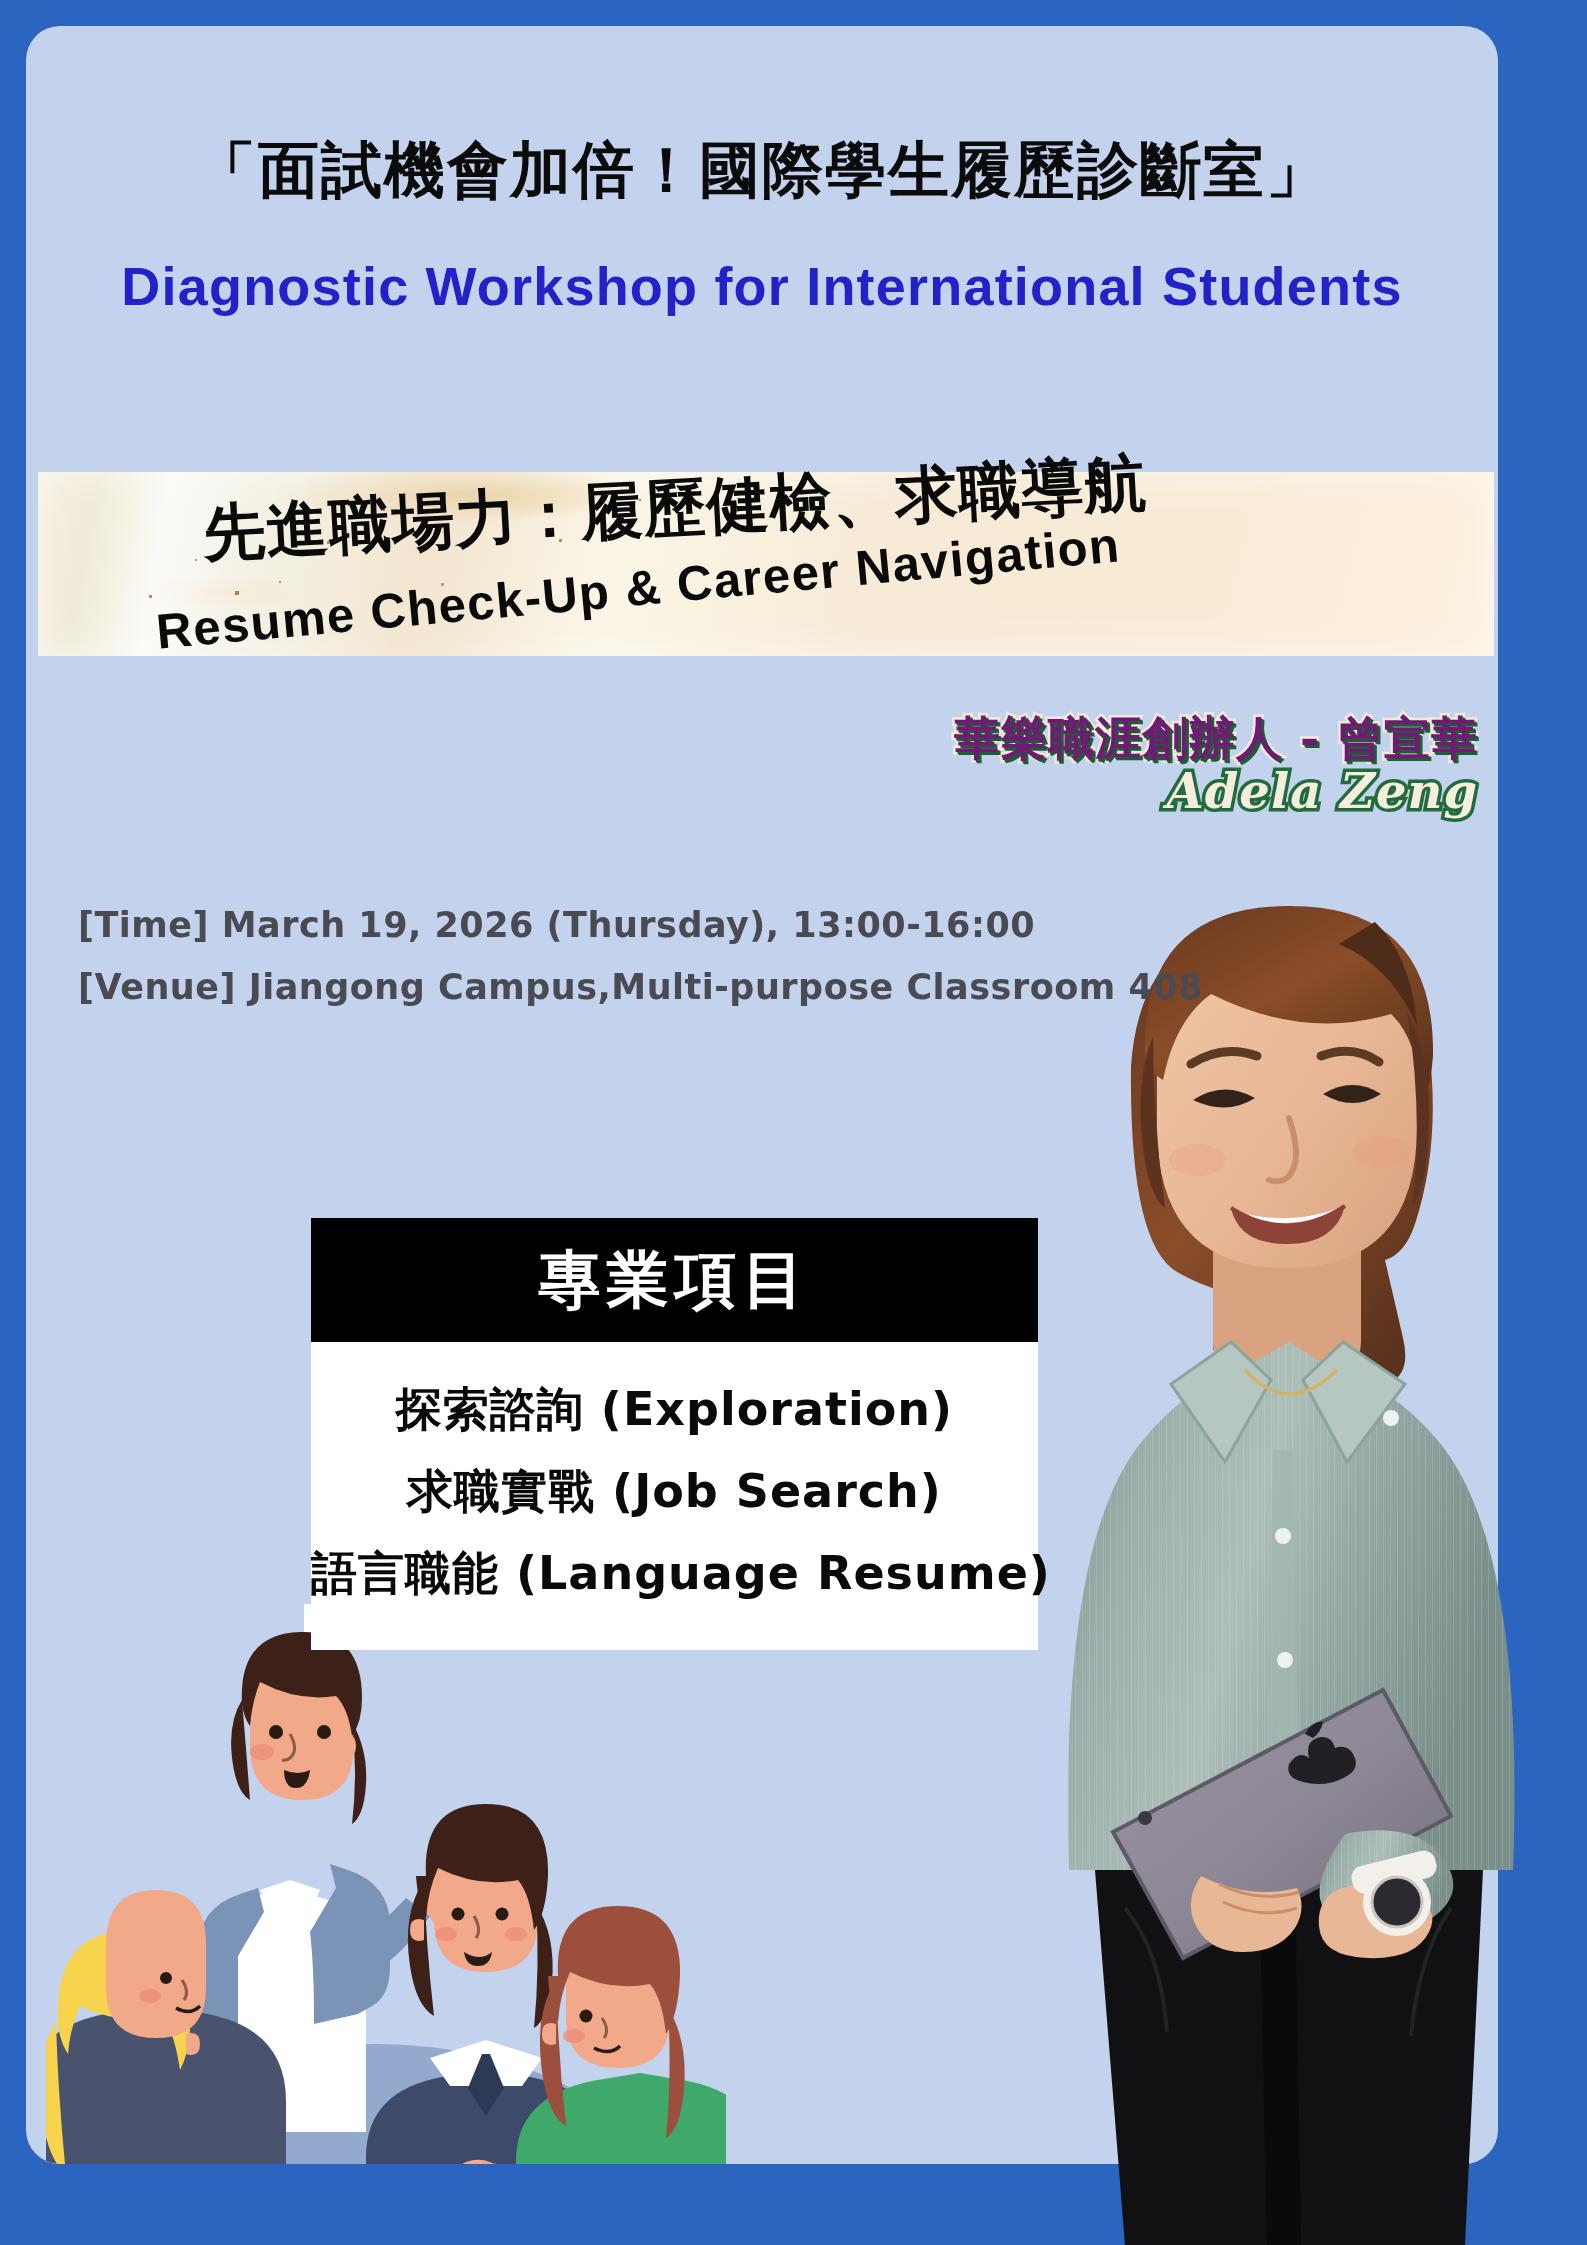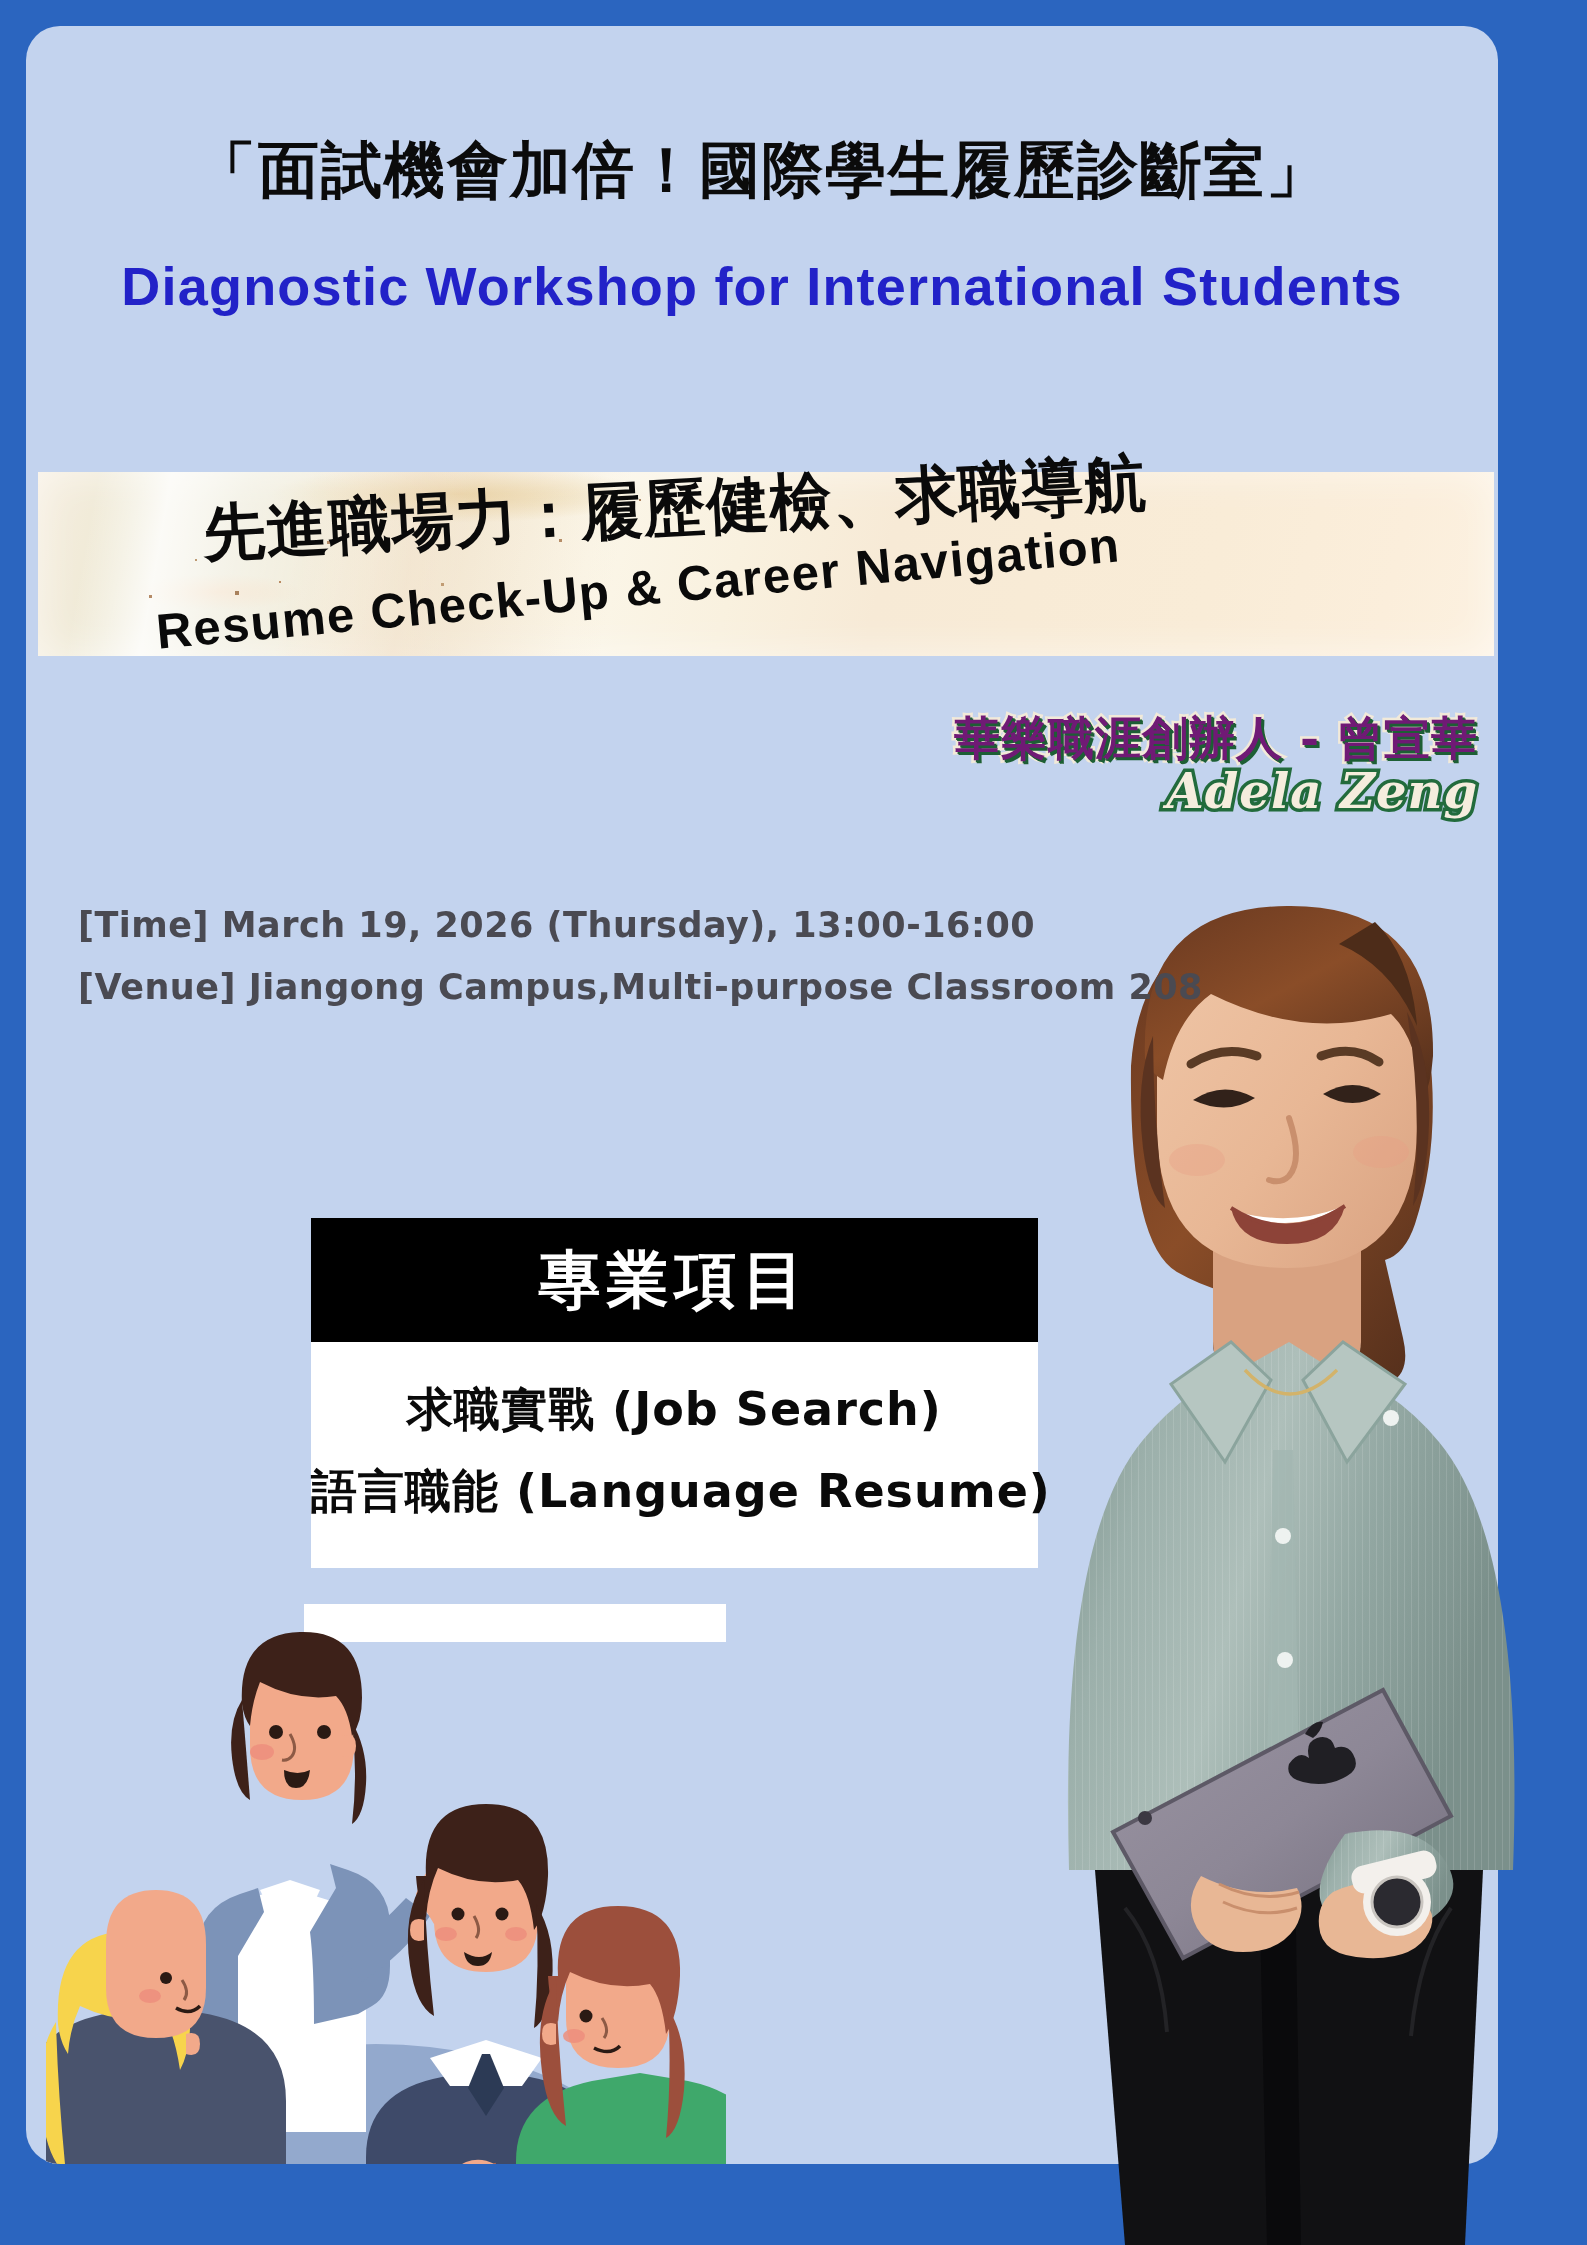--- a/index.html
+++ b/index.html
@@ -253,21 +253,21 @@
     <div id="band-cn">先進職場力：履歷健檢、求職導航</div>
     <div id="band-en">Resume  Check-Up  &amp;  Career  Navigation</div>
 
     <div id="speaker">
       <div id="speaker-cn">華樂職涯創辦人 - 曾宣華</div>
       <div id="speaker-en">Adela Zeng</div>
     </div>
 
     <div id="info">
       <span class="line">[Time]  March 19, 2026 (Thursday), 13:00-16:00</span>
-      <span class="line">[Venue]  Jiangong Campus,Multi-purpose Classroom 208</span>
+      <span class="line">[Venue]  Jiangong Campus,Multi-purpose Classroom 408</span>
     </div>
 
     <div id="group">
       <svg viewBox="0 0 680 667" xmlns="http://www.w3.org/2000/svg">
         <defs>
           <clipPath id="gclip">
               <rect x="0" y="0" width="680" height="667"></rect>
             </clipPath>
         </defs>
         <g clip-path="url(#gclip)">
@@ -359,20 +359,21 @@
           </g>
         </g>
       </svg>
     </div>
 
     <div id="program">
       <div id="program-header">
         <span id="program-header-label">專業項目</span>
       </div>
       <div id="program-body">
+        <div class="program-item">探索諮詢 (Exploration)</div>
         <div class="program-item">求職實戰 (Job Search)</div>
         <div class="program-item">語言職能 (Language Resume)</div>
       </div>
     </div>
 
   </div>
 
   <div id="photo">
     <svg viewBox="0 0 582 1415" xmlns="http://www.w3.org/2000/svg">
       <defs>

